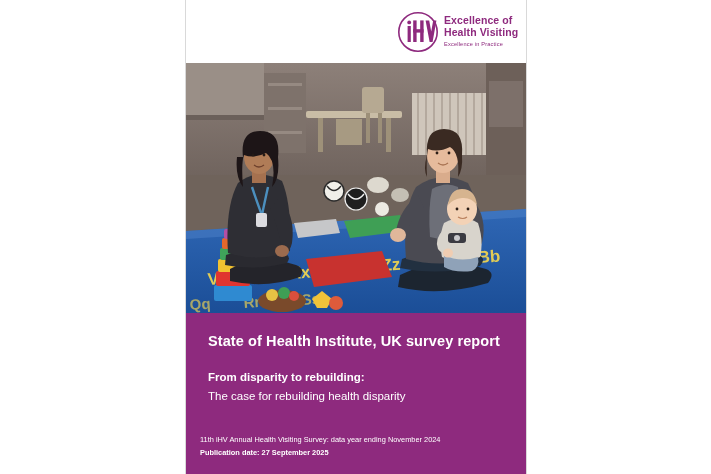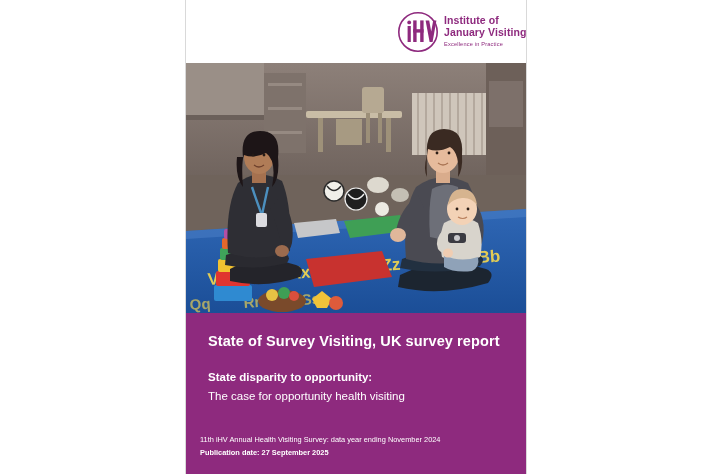--- a/index.html
+++ b/index.html
@@ -143,22 +143,22 @@
         <circle cx="20" cy="20" r="19.2" fill="none" stroke="#8e2a7e" stroke-width="1.6"></circle>
         <circle cx="11.2" cy="10.4" r="1.9" fill="#8e2a7e"></circle>
         <rect x="9.6" y="14" width="3.2" height="16" fill="#8e2a7e"></rect>
         <rect x="15.2" y="8.4" width="3.4" height="21.6" fill="#8e2a7e"></rect>
         <rect x="15.2" y="17.2" width="10.4" height="3.4" fill="#8e2a7e"></rect>
         <rect x="22.2" y="8.4" width="3.4" height="21.6" fill="#8e2a7e"></rect>
         <polygon points="27.6,8.4 31.2,8.4 33.2,19.6 35.2,8.4 38.4,8.4 34.6,30 31.6,30" fill="#8e2a7e"></polygon>
       </svg>
     </div>
     <div class="logo-text">
-      <div class="logo-line1">Institute of</div>
-      <div class="logo-line2">January Visiting</div>
+      <div class="logo-line1">Excellence of</div>
+      <div class="logo-line2">Health Visiting</div>
       <div class="logo-tag">Excellence in Practice</div>
     </div>
   </div>
 
   <div class="photo">
     <svg width="340" height="250" viewBox="0 0 340 250" xmlns="http://www.w3.org/2000/svg">
       <defs>
         <clipPath id="clipPhoto">
             <rect x="0" y="0" width="340" height="250"></rect>
           </clipPath>
@@ -322,22 +322,22 @@
           <path d="M272 154 q5 3 9 0" stroke="#b97f5c" stroke-width="1.2" fill="none"></path>
 
           <rect x="262" y="170" width="18" height="10" rx="3" fill="#3b3b42"></rect>
           <circle cx="271" cy="175" r="3" fill="#c9c9cc"></circle>
         </g>
       </g>
     </svg>
   </div>
 
   <div class="panel">
-    <h1 class="title">State of Survey Visiting, UK survey report</h1>
-    <p class="subtitle">State disparity to opportunity:</p>
-    <p class="subtitle2">The case for opportunity health visiting</p>
+    <h1 class="title">State of Health Institute, UK survey report</h1>
+    <p class="subtitle">From disparity to rebuilding:</p>
+    <p class="subtitle2">The case for rebuilding health disparity</p>
     <div class="meta">
       <div class="meta-line1">11th iHV Annual Health Visiting Survey: data year ending November 2024</div>
       <div class="meta-line2">Publication date: 27 September 2025</div>
     </div>
   </div>
 
 </div>
 
 </body></html>

